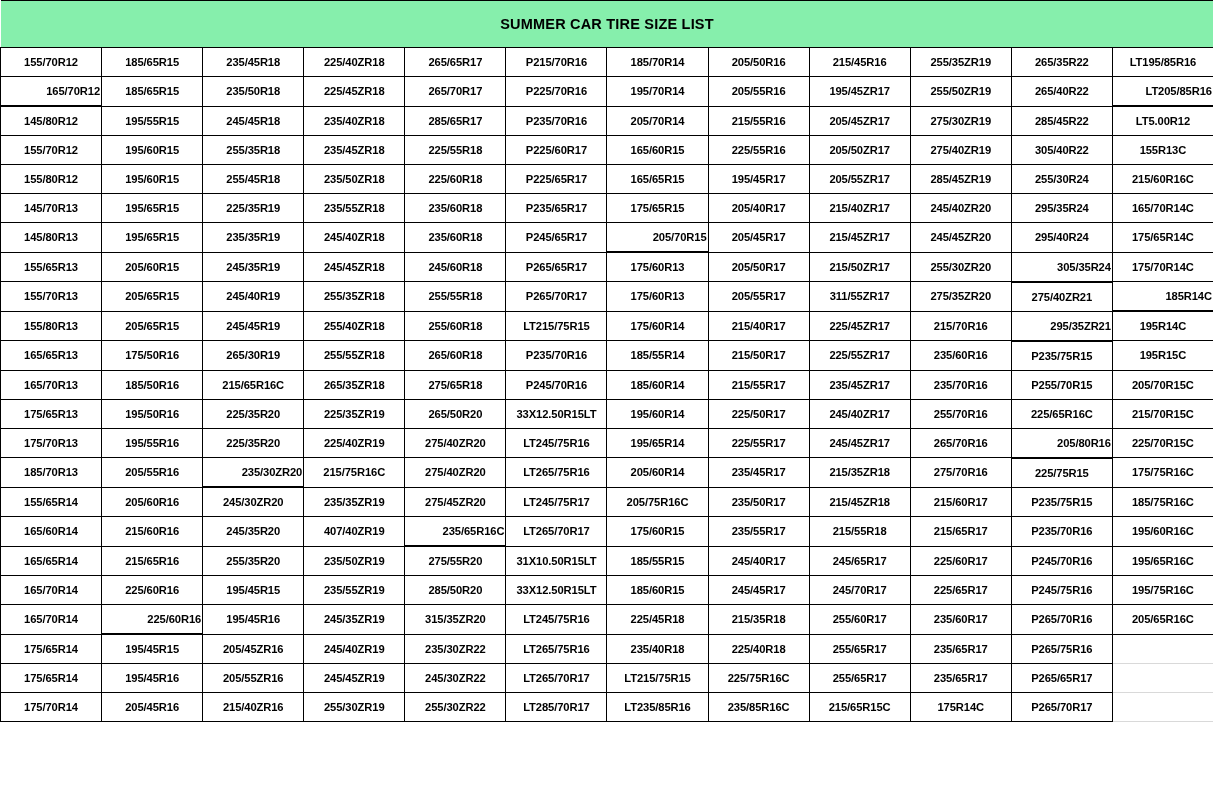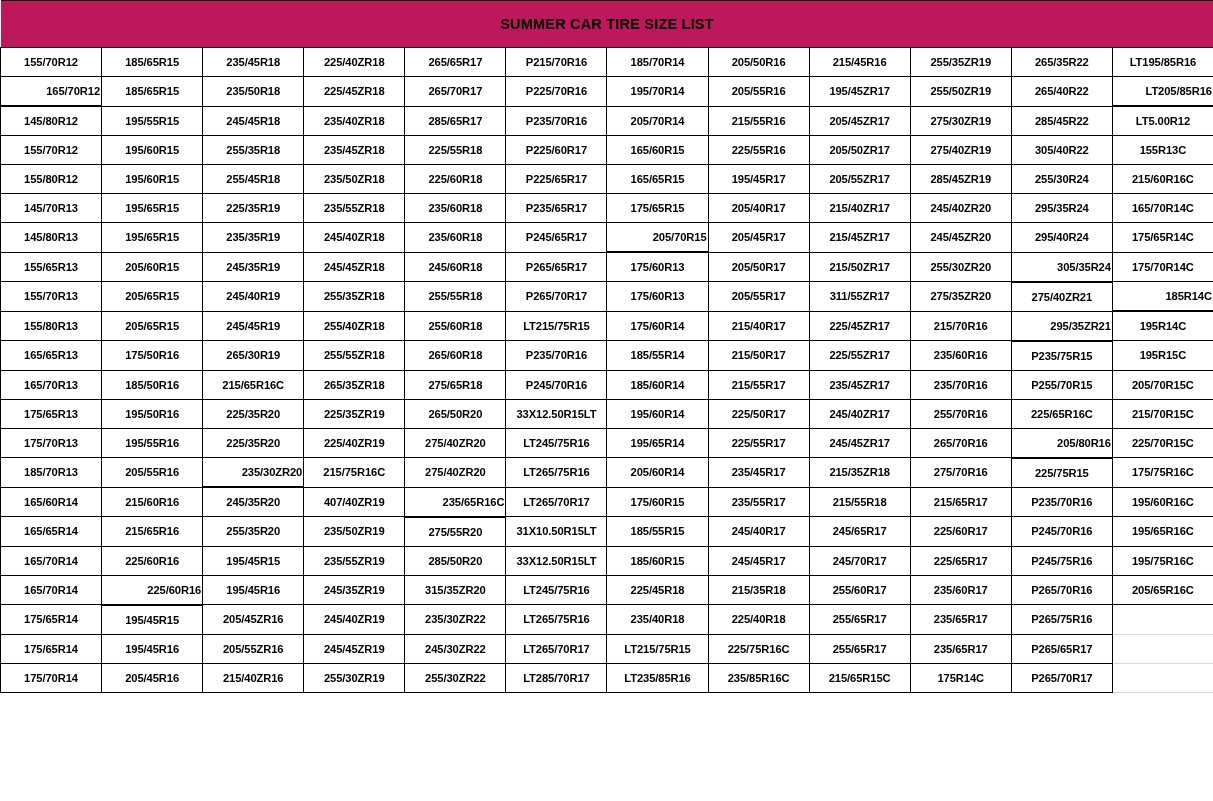--- a/index.html
+++ b/index.html
@@ -22,21 +22,21 @@
   }
   table.tire-table {
     width: 1213px;
     border-collapse: collapse;
     table-layout: fixed;
   }
   table.tire-table col {
     width: 101.08px;
   }
   tr.title-row td {
-    background: #be185d;
+    background: #86efac;
     height: 44px;
     border: 1.6px solid #000000;
     border-left: none;
     border-right: none;
     text-align: center;
     vertical-align: middle;
     font-weight: bold;
     font-size: 14.5px;
     letter-spacing: 0.2px;
     color: #000000;
@@ -298,20 +298,34 @@
           <td class="cell">275/40ZR20</td>
           <td class="cell">LT265/75R16</td>
           <td class="cell">205/60R14</td>
           <td class="cell">235/45R17</td>
           <td class="cell">215/35ZR18</td>
           <td class="cell">275/70R16</td>
           <td class="cell">225/75R15</td>
           <td class="cell">175/75R16C</td>
         </tr>
         <tr>
+          <td class="cell">155/65R14</td>
+          <td class="cell">205/60R16</td>
+          <td class="cell">245/30ZR20</td>
+          <td class="cell">235/35ZR19</td>
+          <td class="cell">275/45ZR20</td>
+          <td class="cell">LT245/75R17</td>
+          <td class="cell">205/75R16C</td>
+          <td class="cell">235/50R17</td>
+          <td class="cell">215/45ZR18</td>
+          <td class="cell">215/60R17</td>
+          <td class="cell">P235/75R15</td>
+          <td class="cell">185/75R16C</td>
+        </tr>
+        <tr>
           <td class="cell">165/60R14</td>
           <td class="cell">215/60R16</td>
           <td class="cell">245/35R20</td>
           <td class="cell">407/40ZR19</td>
           <td class="cell tb">235/65R16C</td>
           <td class="cell">LT265/70R17</td>
           <td class="cell">175/60R15</td>
           <td class="cell">235/55R17</td>
           <td class="cell">215/55R18</td>
           <td class="cell">215/65R17</td>

